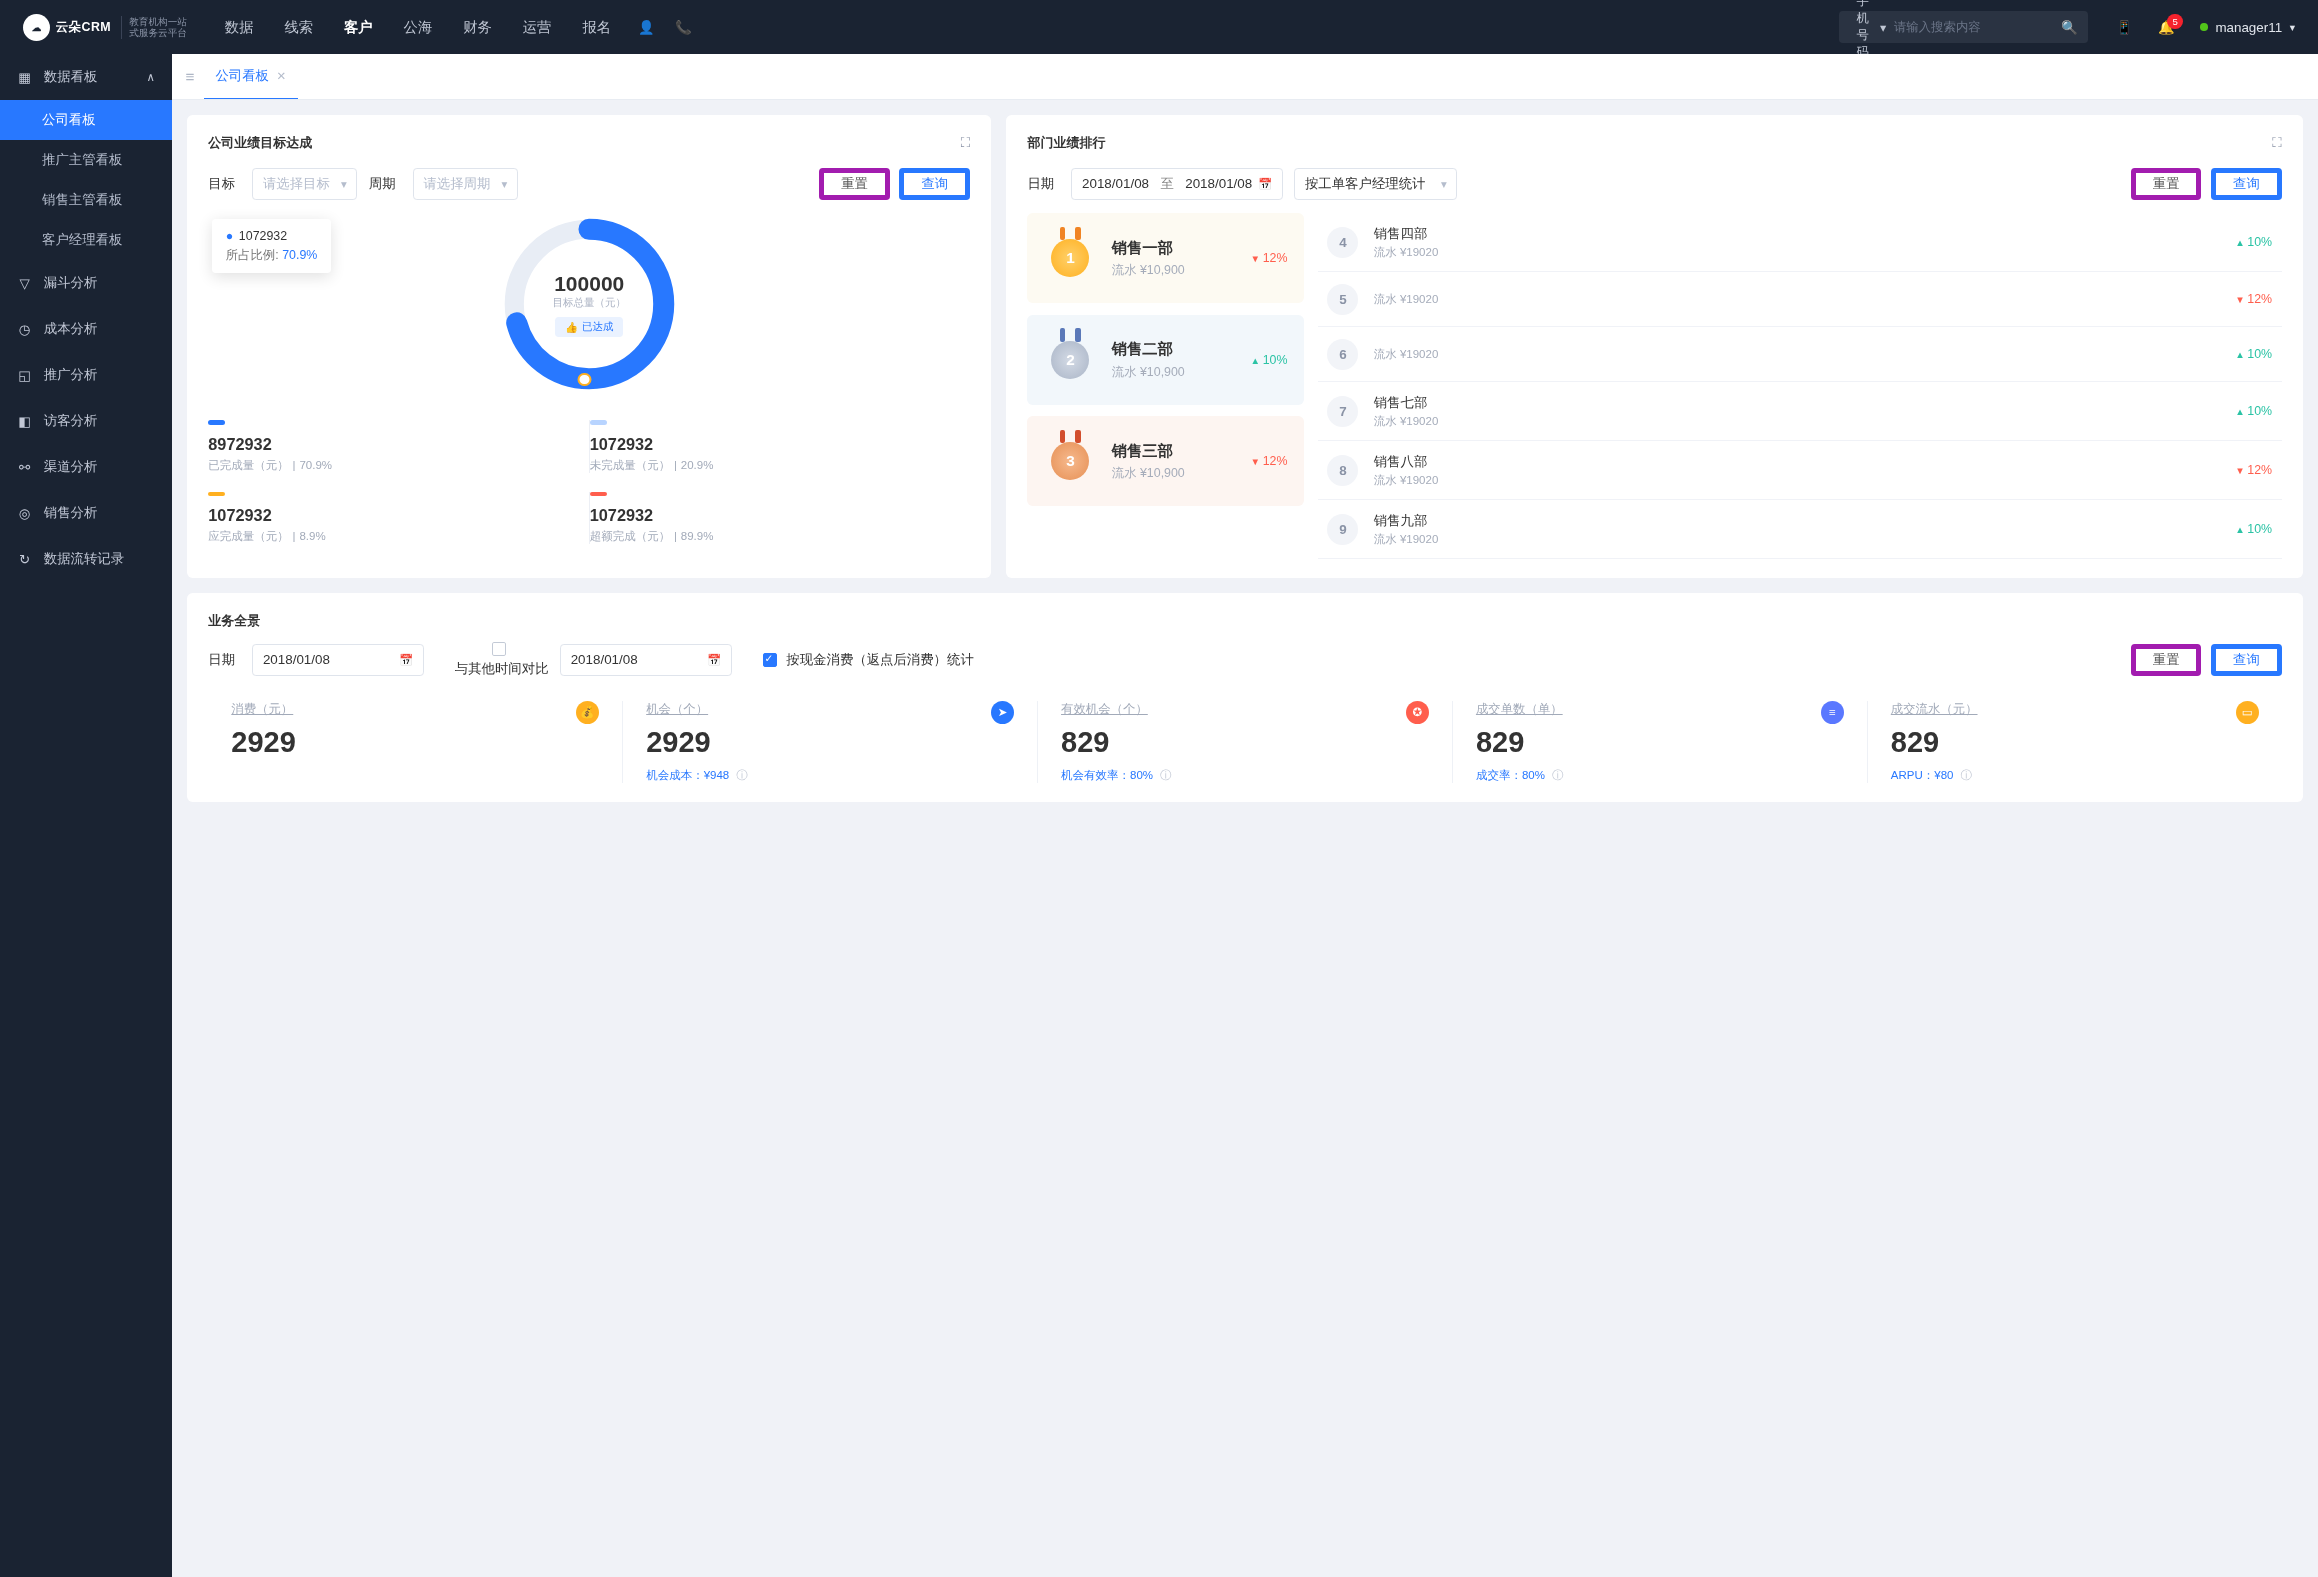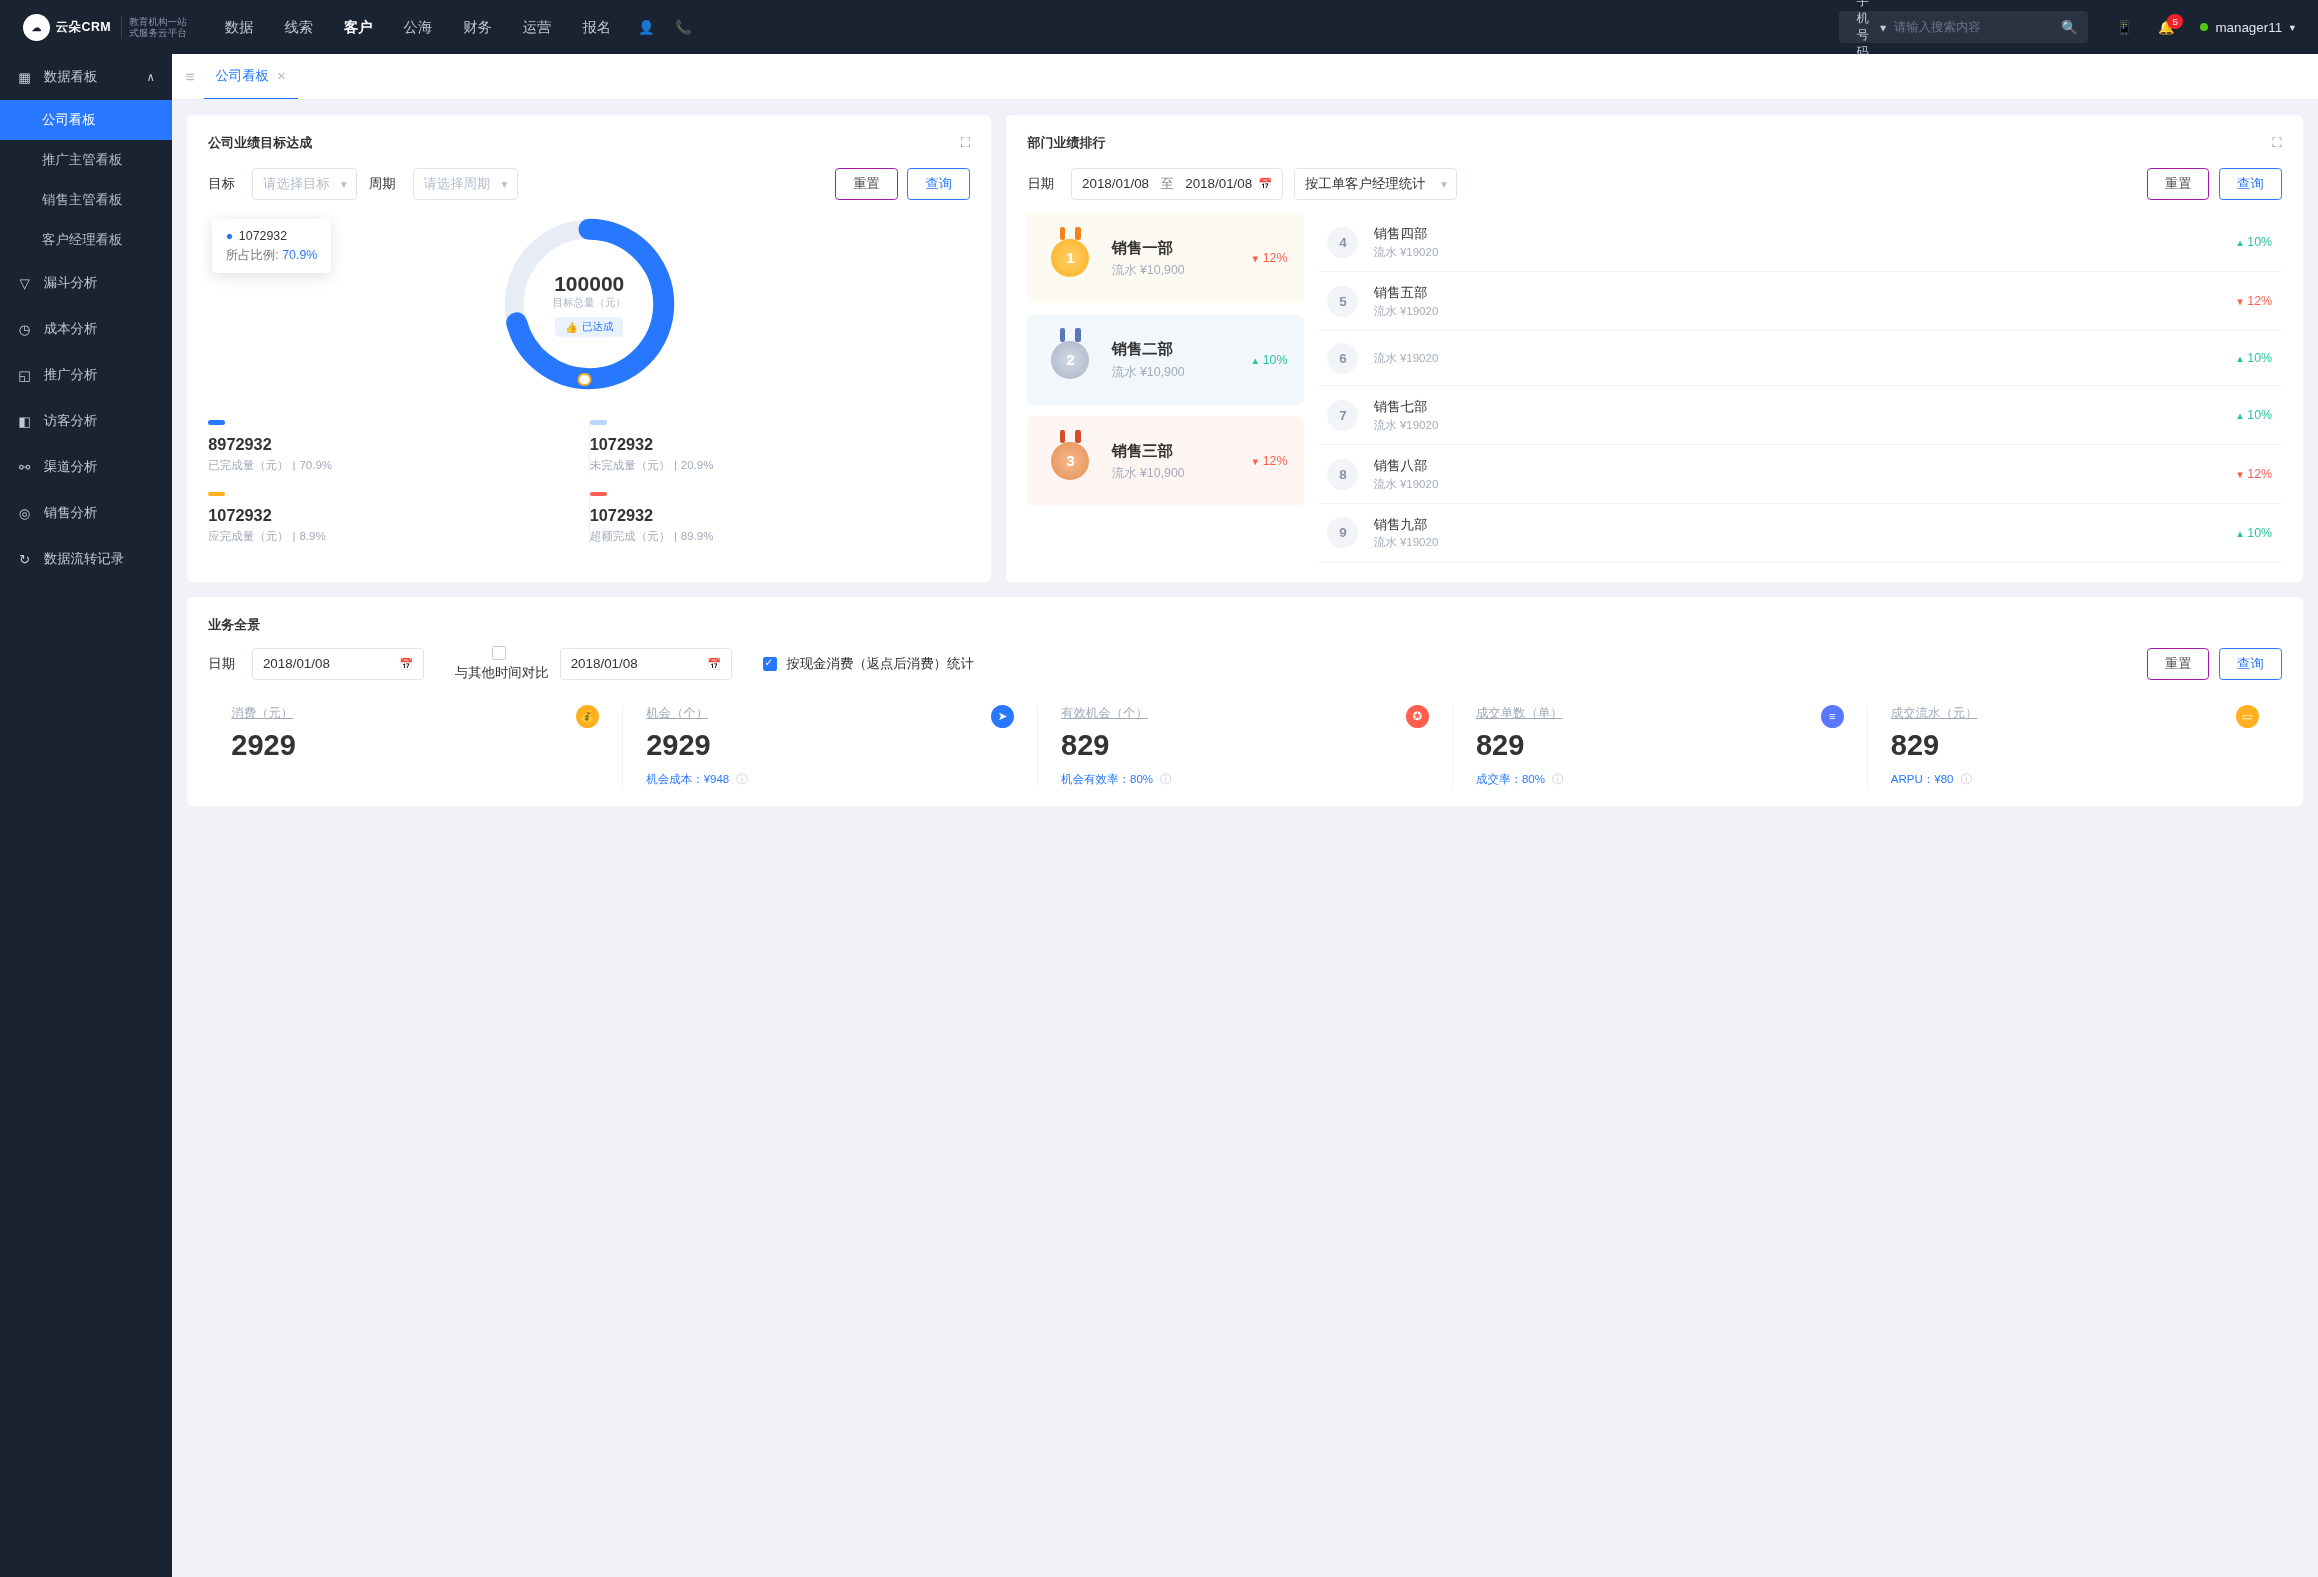--- a/index.html
+++ b/index.html
@@ -47,21 +47,21 @@
 .content { padding:15.3px; display:flex; flex-direction:column; gap:15.3px;}
 .row { display:flex; gap:15.3px;}
 .card { background:#fff; border-radius:5.7px; padding:19px 21px; flex:1;}
 .card-h { display:flex; align-items:center; justify-content:space-between; margin-bottom:15.3px;}
 .card-title { font-size:13px; font-weight:600;font-family:Liberation Serif, serif;}
 .expand { color:#8a93a6; cursor:pointer;}
 .filters { display:flex; align-items:center; gap:11.5px; flex-wrap:wrap;}
 .lbl { color:#333; font-size:13.4px; min-width:32.5px;}
 .sel, .date { height:32.5px; border:1px solid #dfe4ec; border-radius:3.8px; padding:0 9.6px; display:flex; align-items:center; gap:5.7px; color:#b5bdcd; cursor:pointer; background:#fff; min-width:105px; justify-content:space-between;}
 .sel .chv, .date .ci { color:#b5bdcd; font-size:11.5px;}
-.btn { height:32.5px; padding:0 17px; border:1px solid #a21caf; border-radius:3.8px; background:#fff; cursor:pointer; color:#555;}
+.btn { height:32.5px; padding:0 17px; border:5px solid #a21caf; border-radius:3.8px; background:#fff; cursor:pointer; color:#555;}
 .btn.primary { border-color:#2878ff; color:#2878ff;}
 .btn-group { display:flex; gap:9.6px; margin-left:auto;}
 .date span {color:#333;}
 .date .sep{color:#888; margin:0 5.7px;}
 
 
 .gauge-wrap { display:flex; flex-direction:column; align-items:center; margin-top:13.4px; position:relative;}
 .tooltip { position:absolute; left:4px; top:5.7px; background:#fff; padding:9.6px 13.4px; box-shadow:0 3.8px 15.3px rgba(0,0,0,0.12); border-radius:3.8px; font-size:12.4px;}
 .tooltip .t-dot { color:#2878ff; margin-right:5.7px;}
 .tooltip .t-row2 { color:#777; margin-top:3.8px;}
@@ -361,21 +361,20 @@
                   <div class="rank-num">4</div>
                   <div style="flex:1">
                     <div class="rank-name">销售四部</div>
                     <div class="rank-amt">流水 ¥19020</div>
                   </div>
                   <div class="rk-pct pct-up">10%</div>
                 </div>
                 <div class="rank-item">
                   <div class="rank-num">5</div>
                   <div style="flex:1">
-                    <div class="rank-name">销售五部</div>
                     <div class="rank-amt">流水 ¥19020</div>
                   </div>
                   <div class="rk-pct pct-down">12%</div>
                 </div>
                 <div class="rank-item">
                   <div class="rank-num">6</div>
                   <div style="flex:1">
                     <div class="rank-amt">流水 ¥19020</div>
                   </div>
                   <div class="rk-pct pct-up">10%</div>

